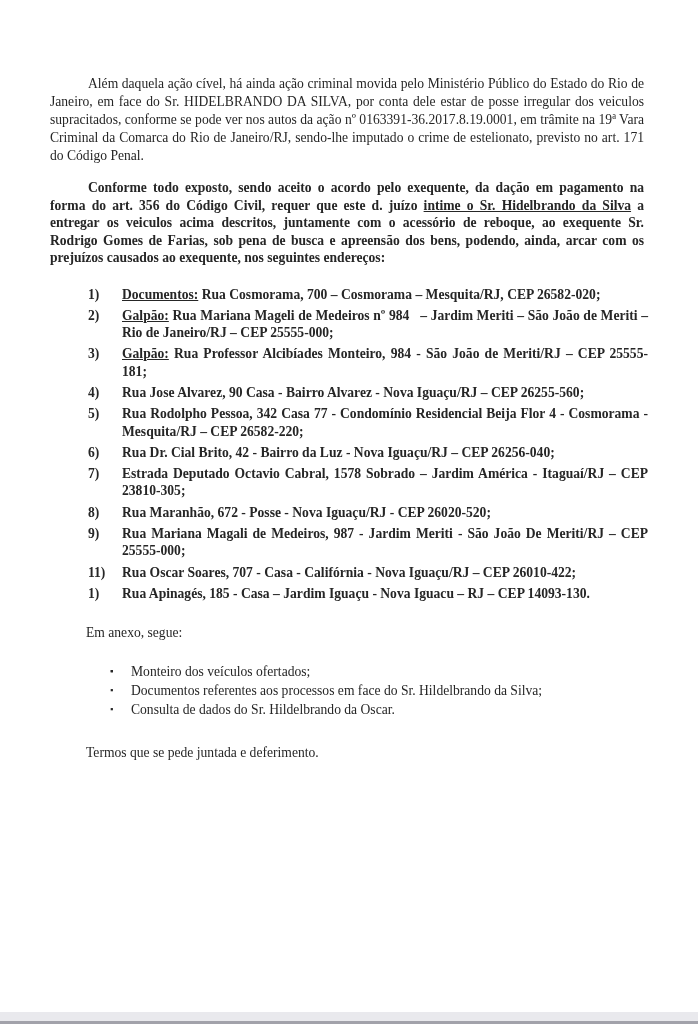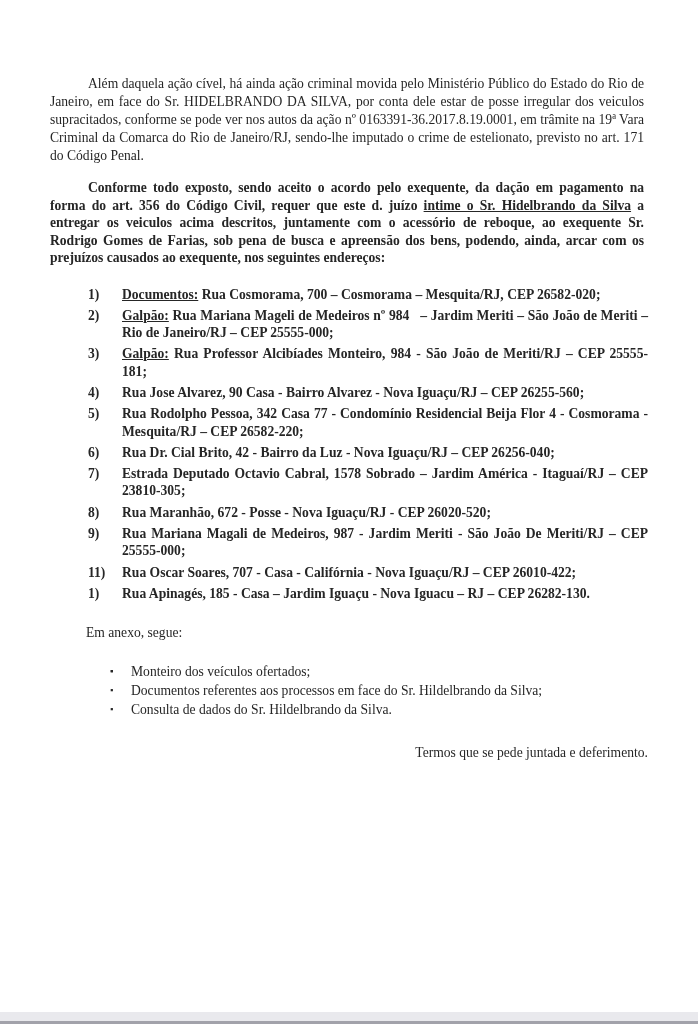--- a/index.html
+++ b/index.html
@@ -66,21 +66,20 @@
   .annex-item .bullet {
     position: absolute;
     left: 60px;
     top: 0;
     font-size: 9px;
     line-height: 19px;
   }
   .closing {
     margin: 0;
     text-indent: 36px;
-    text-align: right;
   }
 
   .bottom-bar {
     position: absolute;
     left: 0;
     bottom: 0;
     width: 100%;
     height: 9px;
     background: #e9e9ed;
     border-bottom: 3px solid #a2a2aa;
@@ -112,34 +111,34 @@
 
         <div class="addr"><span class="num">7)</span><span class="underline"></span><span>Estrada Deputado Octavio Cabral, 1578 Sobrado – Jardim América - Itaguaí/RJ – CEP 23810-305;</span></div>
 
         <div class="addr"><span class="num">8)</span><span class="underline"></span><span>Rua Maranhão, 672 - Posse - Nova Iguaçu/RJ - CEP 26020-520;</span></div>
 
         <div class="addr"><span class="num">9)</span><span class="underline"></span><span>Rua Mariana Magali de Medeiros, 987 - Jardim Meriti - São João De Meriti/RJ – CEP 25555-000;</span></div>
 
         <div class="addr"><span class="num">11)</span><span class="underline"></span><span>Rua Oscar Soares, 707 - Casa - Califórnia - Nova Iguaçu/RJ – CEP 26010-422;</span></div>
 
 
-        <div class="addr"><span class="num">1)</span><span class="underline"></span><span>Rua Apinagés, 185 - Casa – Jardim Iguaçu - Nova Iguacu – RJ – CEP 26282-130.</span></div>
+        <div class="addr"><span class="num">1)</span><span class="underline"></span><span>Rua Apinagés, 185 - Casa – Jardim Iguaçu - Nova Iguacu – RJ – CEP 14093-130.</span></div>
       </div>
 
     <p class="annex-intro">Em anexo, segue:</p>
 
     <div class="annex-list">
 
         <div class="annex-item"><span class="bullet">▪</span></div>
 
         <div class="annex-item"><span class="bullet">▪</span><span>Monteiro dos veículos ofertados;</span></div>
 
         <div class="annex-item"><span class="bullet">▪</span><span>Documentos referentes aos processos em face do Sr. Hildelbrando da Silva;</span></div>
 
-        <div class="annex-item"><span class="bullet">▪</span><span>Consulta de dados do Sr. Hildelbrando da Silva.</span></div>
+        <div class="annex-item"><span class="bullet">▪</span><span>Consulta de dados do Sr. Hildelbrando da Oscar.</span></div>
       </div>
 
     <p class="closing">Termos que se pede juntada e deferimento.</p>
 
   </div>
 
   <div class="bottom-bar"></div>
 </div>
 
 </body></html>

